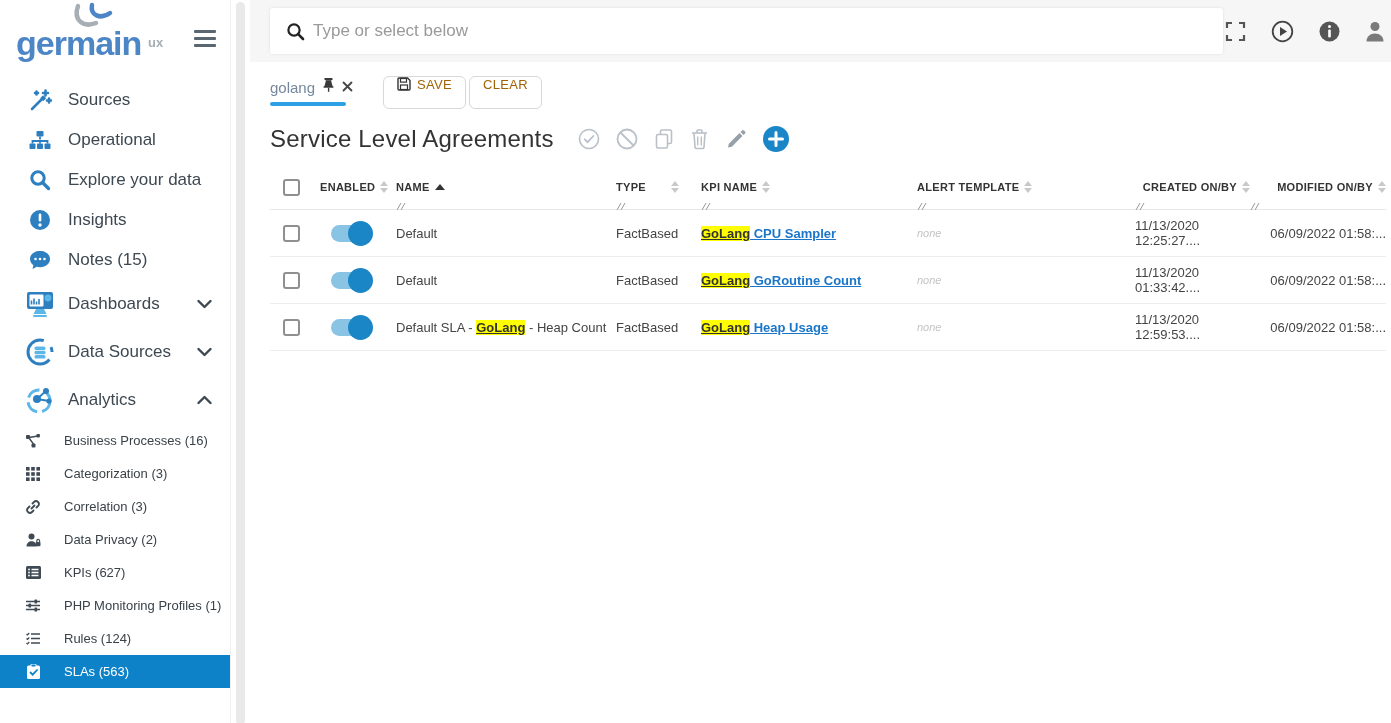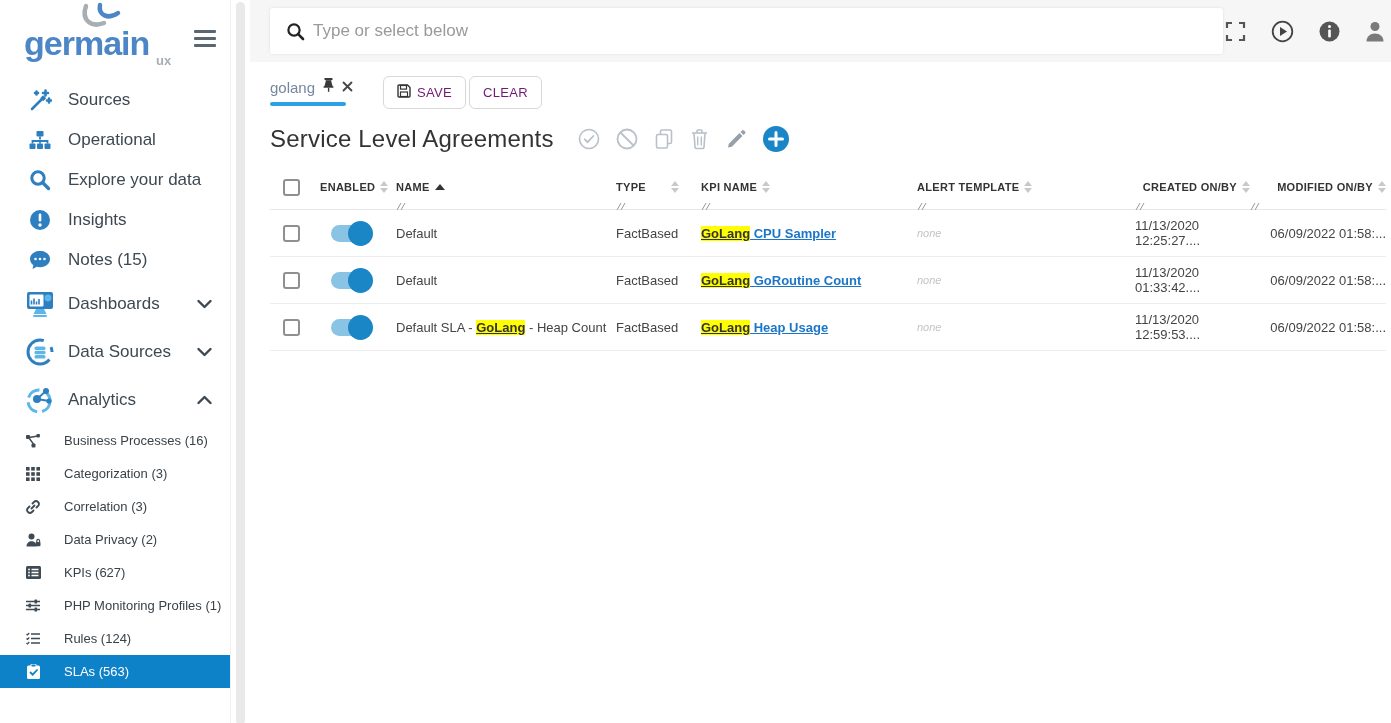--- a/index.html
+++ b/index.html
@@ -2,25 +2,25 @@
 <html><head>
 <meta charset="utf-8">
 <style>
   * { margin:0; padding:0; box-sizing:border-box; }
   html,body { width:1391px; height:723px; overflow:hidden; background:#fff;
               font-family:"Liberation Sans","DejaVu Sans",sans-serif; }
   .app { display:flex; width:1391px; height:723px; }
 
   
   .sidebar { width:230px; height:723px; background:#fff; flex:0 0 230px; overflow:hidden; }
-  .logo-row { position:relative; height:80px; padding:14px 0 0 24px; }
+  .logo-row { position:relative; height:80px; padding:14px 0 0 16px; }
   .logo { position:relative; display:inline-block; }
   .logo-swoosh { position:absolute; left:50px; top:-12px; }
   .logo-text { font-size:34px; font-weight:700; color:#4c86c6; letter-spacing:-1px; line-height:58px; }
-  .logo-ux { position:absolute; right:-22px; bottom:4px; font-size:13px; font-weight:700; color:#a7aeb4;margin-left:43px; }
+  .logo-ux { position:absolute; right:-22px; bottom:22px; font-size:13px; font-weight:700; color:#a7aeb4;margin-left:43px; }
   .hamburger { position:absolute; right:14px; top:26px; width:22px; cursor:pointer; }
   .hamburger span { display:block; height:3px; background:#5b6770; margin:4px 0; border-radius:1px; }
   .sidebar-search { margin:4px 10px 6px 10px; }
   .sidebar-search input { width:210px; height:30px; background:#ececec; border:none; border-radius:6px;
        padding:0 10px; font-size:14px; color:#6f6f6f; font-family:inherit; outline:none; }
   .sidebar-search input::placeholder { color:#8d8d8d; }
 
   .menu-item { display:flex; align-items:center; height:40px; padding-left:24px; cursor:pointer; }
   .menu-item.tall { height:48px; }
   .menu-item .micon { width:32px; display:flex; justify-content:center; flex:0 0 32px; }
@@ -49,22 +49,22 @@
   .search-glyph { margin-left:16px; display:flex; }
   .top-icons { display:flex; align-items:center; gap:25px; margin-left:auto; margin-right:6px; }
   .top-icons .ticon { cursor:pointer; display:flex; }
 
   .filter-row { display:flex; align-items:flex-start; padding:14px 0 0 20px; height:50px; }
   .tag { display:flex; flex-direction:column; cursor:pointer; }
   .tag-inner { display:flex; align-items:center; gap:7px; padding:2px 2px 6px 0; }
   .tag-label { font-size:15px; color:#76879e; }
   .tag-bar { height:4px; width:76px; background:#2da1e3; border-radius:3px; }
   .btns { display:flex; gap:3px; margin-left:28px; }
-  .btn { display:flex; align-items:center; gap:6px; height:33px; padding:0 13px; background:#fff;
-         border:1px solid #d8d8d8; border-radius:6px; font-size:13px; color:#701a75; cursor:pointer;
+  .btn { display:flex; align-items:flex-start; gap:6px; height:33px; padding:0 13px; background:#fff;
+         border:1px solid #d8d8d8; border-radius:6px; font-size:13px; color:#a16207; cursor:pointer;
          letter-spacing:.3px; font-family:inherit; }
 
   .title-row { display:flex; align-items:center; padding:8px 0 0 20px; height:46px; }
   .page-title { font-size:24px; font-weight:500; color:#333; letter-spacing:.2px; }
   .action-icons { display:flex; align-items:center; gap:16px; margin-left:24px; }
   .action-icons .aicon { cursor:pointer; display:flex; }
 
   
   .tbl { margin:10px 0 0 20px; width:1116px; }
   .thead { display:flex; align-items:flex-start; padding-top:6px; height:42px; border-bottom:1px solid #e8e8e8; }

